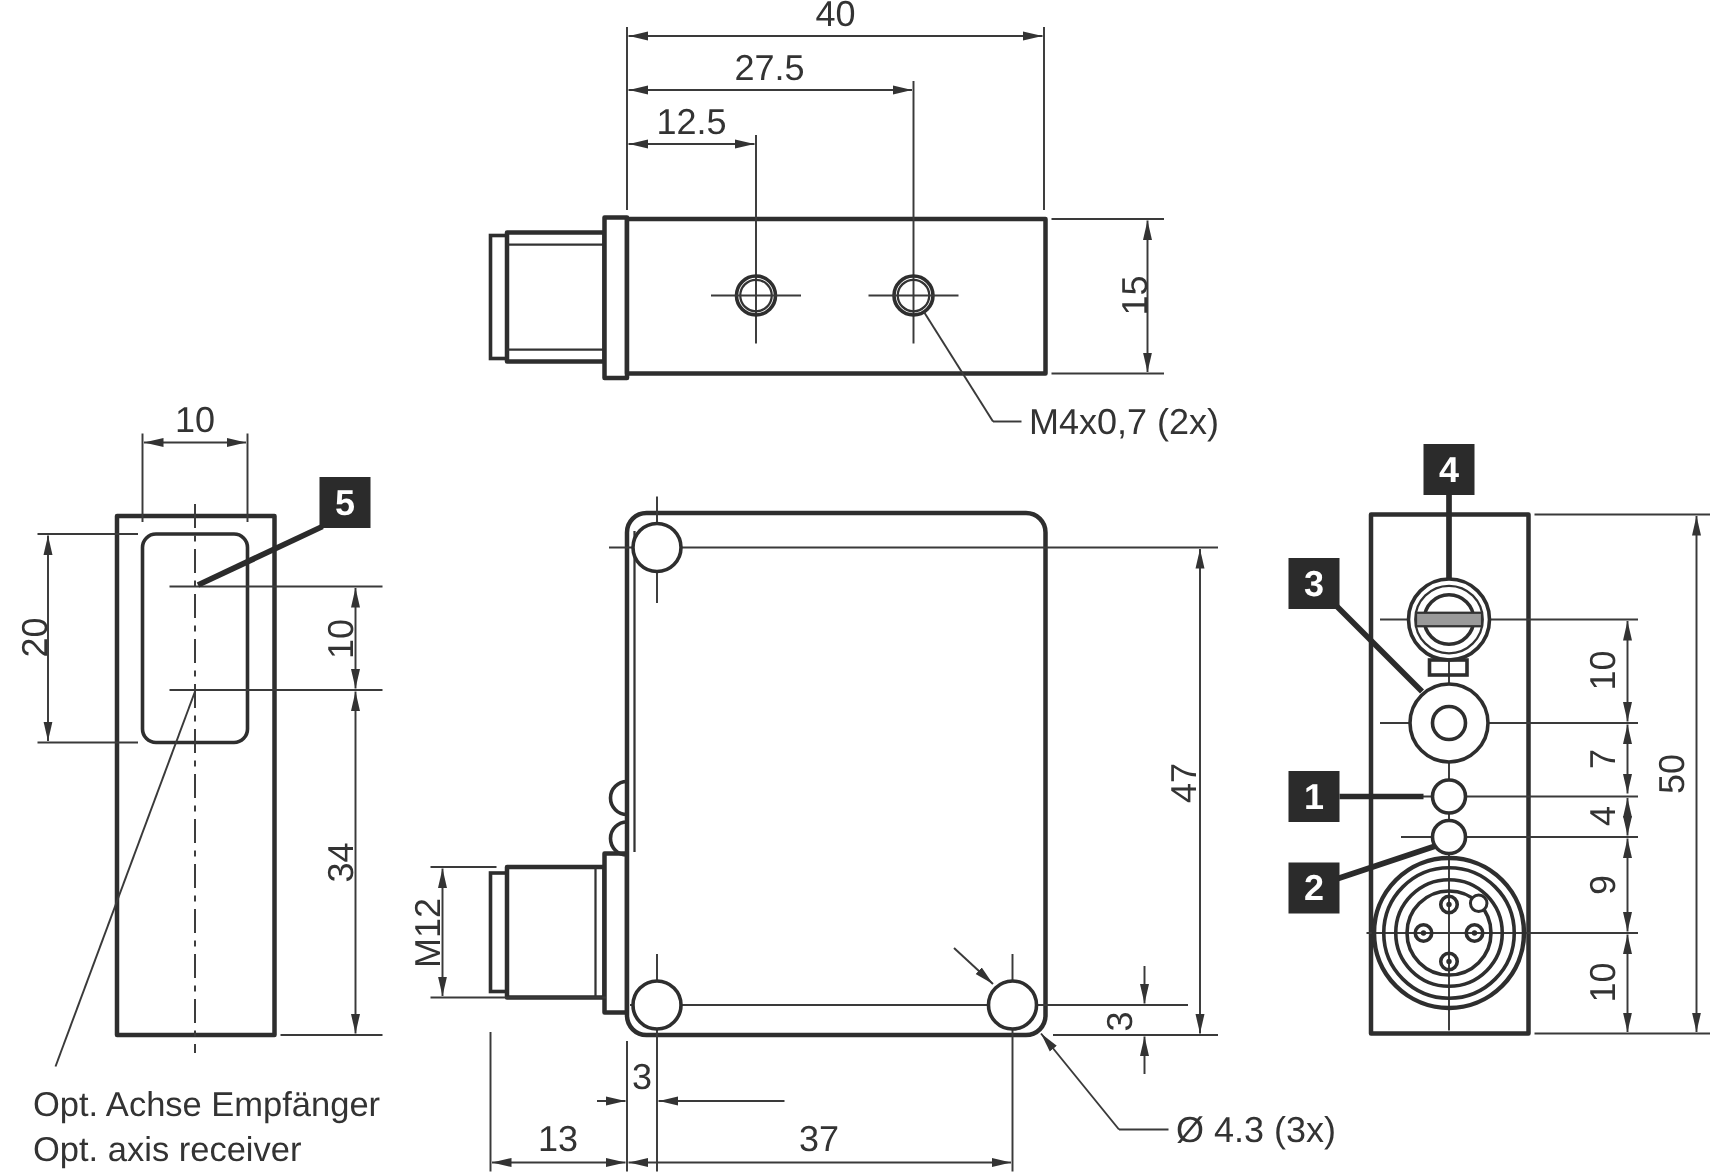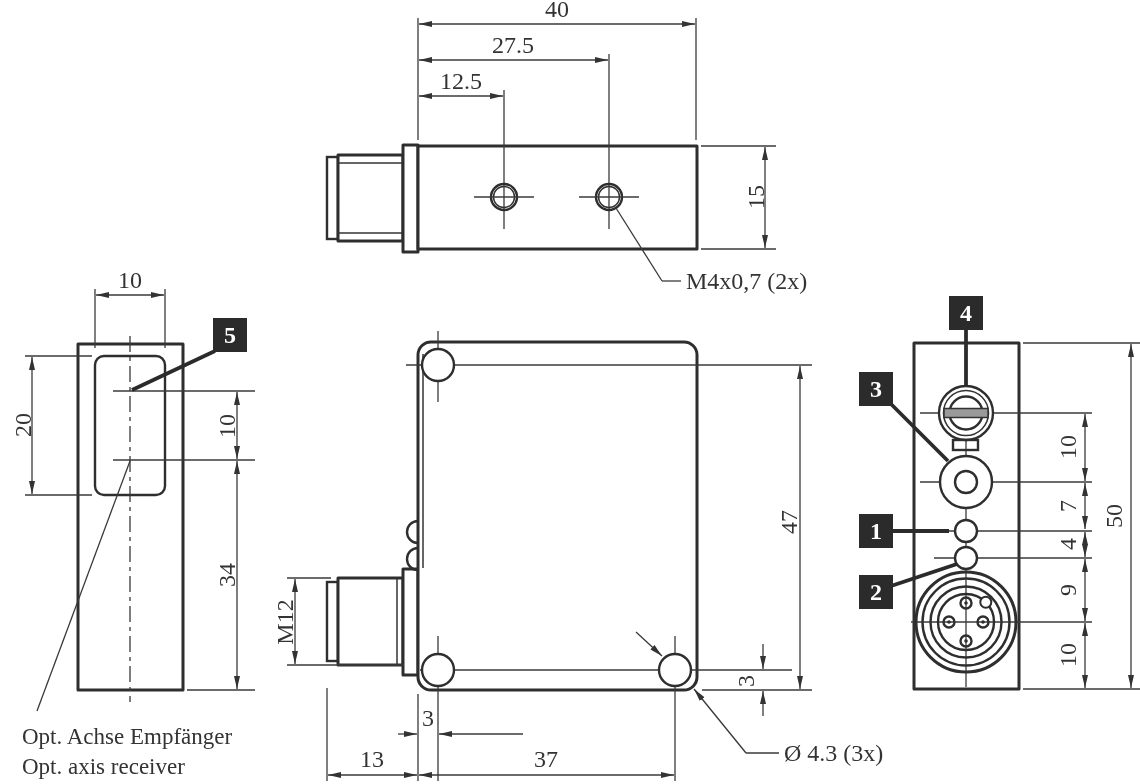--- a/index.html
+++ b/index.html
@@ -1,17 +1,17 @@
 <!DOCTYPE html>
 <html><head>
 <meta charset="utf-8">
 <style>
   html,body{margin:0;padding:0;background:#ffffff;}
   .stage{position:relative;width:1140px;height:784px;background:#ffffff;overflow:hidden;
-         font-family:Liberation Serif, serif;}
+         font-family:Liberation Sans, sans-serif;}
   svg{display:block}
   
   .t3{stroke:#2e2e2e;stroke-width:3;fill:none;stroke-linejoin:round;}
   .t3f{stroke:#2e2e2e;stroke-width:3;fill:#ffffff;stroke-linejoin:round;}
   .t2{stroke:#2e2e2e;stroke-width:2.4;fill:none;}
   .t2f{stroke:#2e2e2e;stroke-width:2.4;fill:#ffffff;}
   .t15{stroke:#333333;stroke-width:1.5;fill:none;}
   .thin{stroke:#3a3a3a;stroke-width:1.3;fill:none;}
   .lead{stroke:#2b2b2b;stroke-width:3.8;fill:none;}
   .dimtxt{font-size:24px;fill:#333333;}

